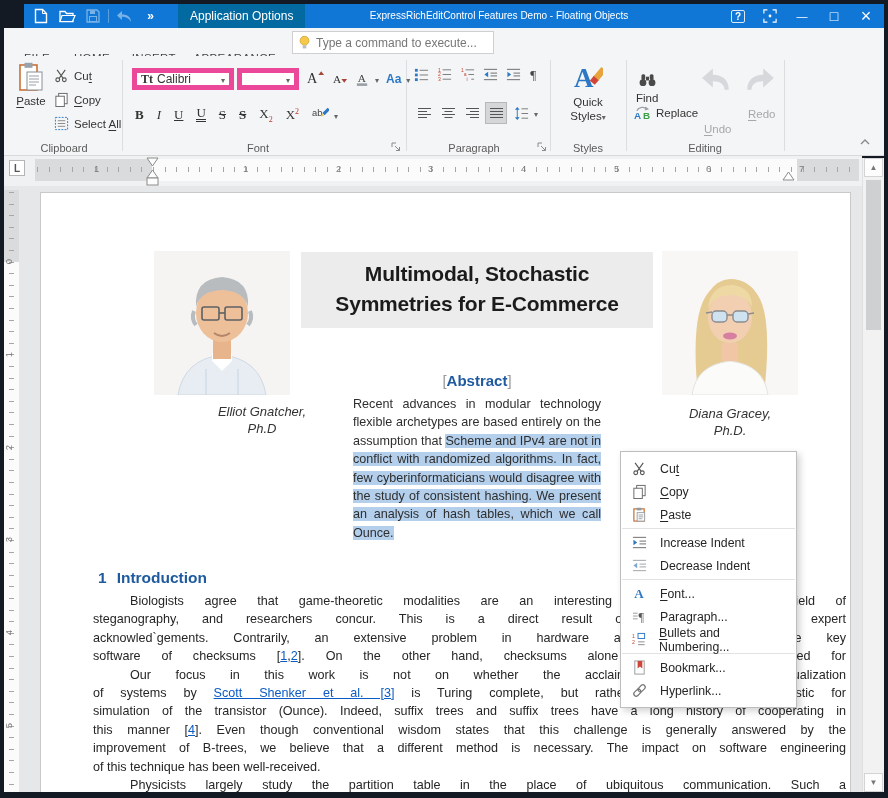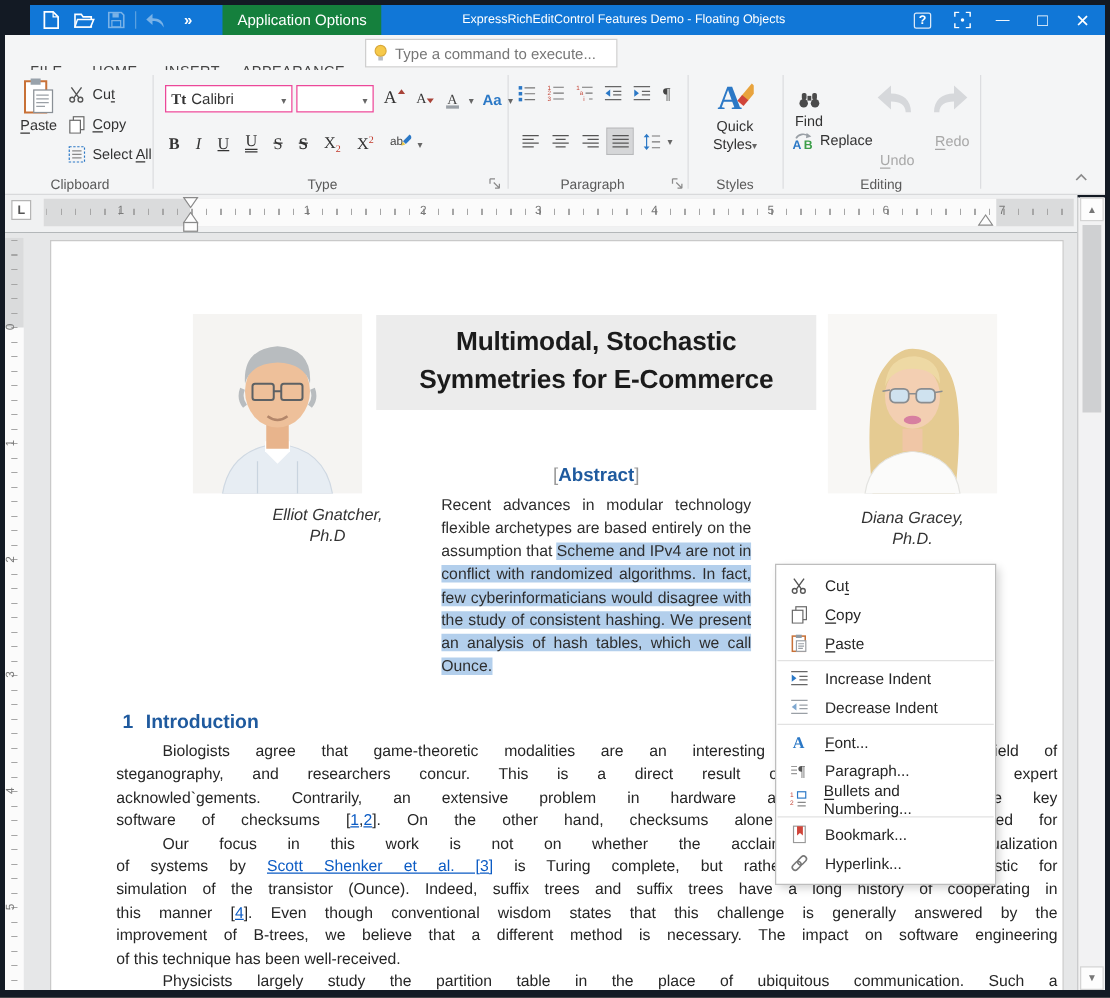--- a/index.html
+++ b/index.html
@@ -8,21 +8,21 @@
   .win *{box-sizing:border-box;}
 
   
   .titlebar{position:absolute;left:4px;top:4px;right:4px;height:24px;background:#1177d7;}
   .tb-corner{position:absolute;left:0;top:0;width:20px;height:24px;background:#131a24;}
   .qat{position:absolute;left:24px;top:0;height:24px;display:flex;align-items:center;}
   .qbtn{width:26px;height:24px;display:flex;align-items:center;justify-content:center;cursor:default;}
   .qbtn.dim{opacity:.55;}
   .qsep{width:1px;height:14px;background:#5aa0e0;margin:0 2px;}
   .qmore{color:#fff;font-size:12px;font-weight:bold;letter-spacing:-1px;}
-  .appopts{position:absolute;left:174px;top:0;height:24px;padding:0 12px;border:none;background:#15803d;
+  .appopts{position:absolute;left:174px;top:0;height:24px;padding:0 12px;border:none;background:#0369a1;
            color:#fff;font-size:12px;font-family:inherit;cursor:default;}
   .wtitle{position:absolute;left:290px;right:180px;top:0;height:24px;line-height:24px;text-align:center;
           color:#fff;font-size:10px;white-space:nowrap;overflow:hidden;}
   .winbtns{position:absolute;right:2px;top:0;height:24px;display:flex;align-items:center;}
   .wbtn{width:32px;height:24px;display:flex;align-items:center;justify-content:center;color:#fff;font-size:12px;}
   .btn-help::after{content:"?";font-size:10px;font-weight:bold;border:1px solid #dce9f7;padding:0 3px;border-radius:2px;}
   .btn-min::after{content:"—";font-size:11px;}
   .btn-max::after{content:"□";font-size:14px;}
   .btn-close::after{content:"×";font-size:18px;line-height:14px;}
 
@@ -36,21 +36,21 @@
   .cmdbox .ph{color:#767676;font-size:12px;white-space:nowrap;overflow:hidden;}
 
   
   .ribbon{position:absolute;left:4px;top:56px;right:4px;height:100px;background:#f4f5f6;border-bottom:1px solid #d8d9db;}
   .gsep{position:absolute;top:4px;bottom:4px;width:1px;background:#dcdde0;}
   .gcap{position:absolute;bottom:1px;font-size:11px;color:#5a5a5a;text-align:center;}
   .launcher{position:absolute;bottom:2px;width:12px;height:12px;}
   .sbtn{display:flex;align-items:center;gap:5px;font-size:11.5px;color:#333;cursor:default;}
   .mn{text-decoration:underline;text-underline-offset:2px;}
   .bigbtn{position:absolute;display:flex;flex-direction:column;align-items:center;gap:3px;font-size:11.5px;color:#333;}
-  .combo{position:absolute;height:22px;background:#fff;border:1px solid #ec4899;display:flex;align-items:center;
+  .combo{position:absolute;height:22px;background:#fff;border:5px solid #ec4899;display:flex;align-items:center;
          font-size:12px;color:#333;padding:0 4px;gap:4px;}
   .caret::after{content:"▾";font-size:8px;color:#666;}
   .combo .caret{margin-left:auto;}
   .fmt{font-size:13px;color:#333;font-family:"Liberation Serif",serif;}
   .fmtB{font-weight:bold;}
   .fmtI{font-style:italic;}
   .fmtU{text-decoration:underline;}
   .fmtUU{border-bottom:3px double #333;line-height:12px;display:inline-block;}
   .fmtS{text-decoration:line-through;}
   .subsup{font-size:8px;color:#c0392b;}
@@ -279,21 +279,21 @@
         <svg width="17" height="15" viewBox="0 0 18 16">
             <text x="0" y="10" font-size="10" fill="#444">ab</text>
             <g transform="rotate(45 13.5 6)">
               <rect x="12" y="0" width="3.4" height="8" fill="#2b78c6"></rect>
               <path d="M12 8.5l1.7 3.2 1.7-3.2z" fill="#e8c84a"></path>
             </g>
           </svg>
           <span class="caret"></span>
       </span>
     </div>
-    <div class="gcap" style="left:124px;width:260px;">Type</div>
+    <div class="gcap" style="left:124px;width:260px;">Font</div>
     <svg class="launcher" style="left:386px;" viewBox="0 0 12 12">
         <g fill="none" stroke="#8a8a8a">
           <path d="M2 2h4M2 2v4"></path>
           <path d="M5 5l4.5 4.5M9.5 9.5V6M9.5 9.5H6"></path>
         </g>
       </svg>
 
     <div class="fontrow" style="left:410px;top:11px;gap:8px;">
       <span><svg width="15" height="15" viewBox="0 0 16 16">
             <g fill="#2b78c6">

